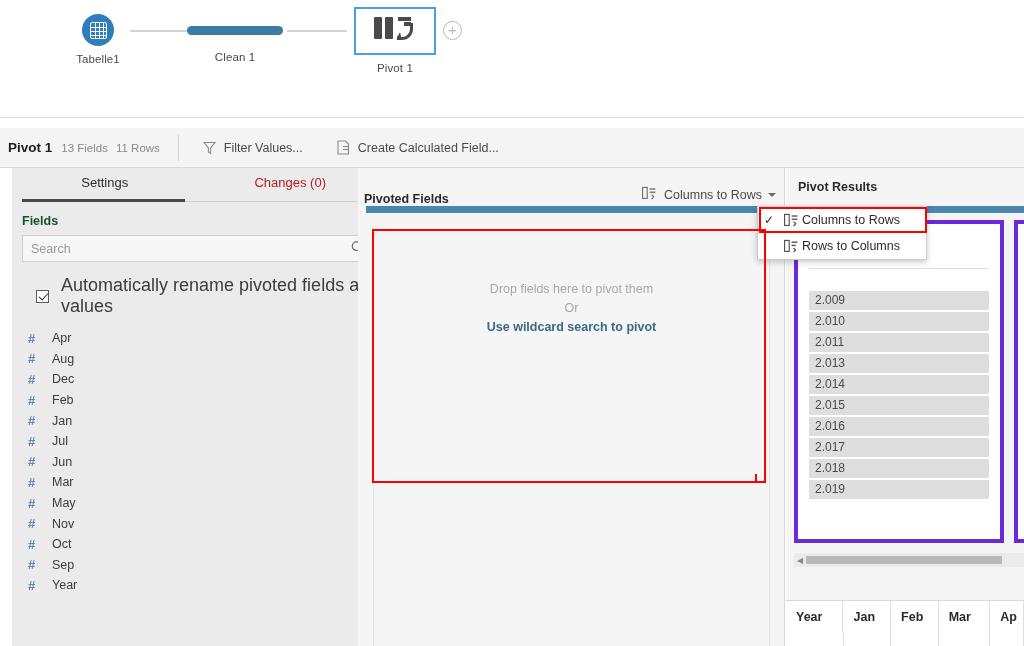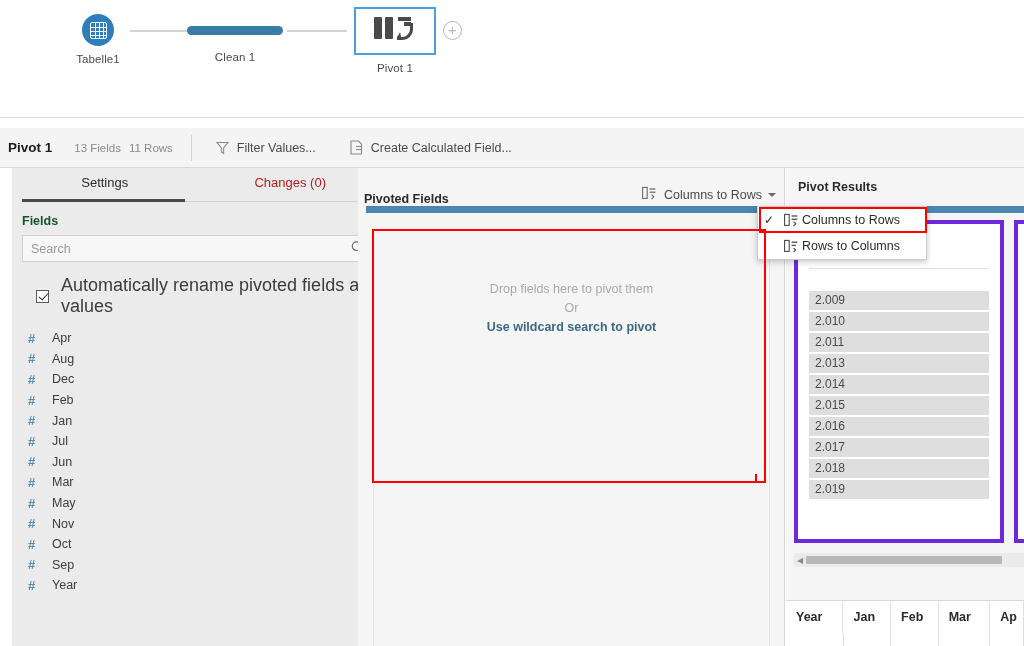--- a/index.html
+++ b/index.html
@@ -87,21 +87,21 @@
     background: #dcdcdc;
   }
 
   
   .toolbar {
     position: absolute; left: 0; top: 128px; width: 1024px; height: 40px;
     background: #f4f4f4; border-bottom: 1px solid #d8d8d8;
     display: flex; align-items: center; padding-left: 8px;
   }
   .tb-title { font-size: 13.5px; font-weight: bold; color: #1c1c1c; }
-  .tb-meta { font-size: 11.5px; color: #8a8a8a; margin-left: 22px; }
+  .tb-meta { font-size: 11.5px; color: #8a8a8a; margin-left: 9px; }
   .tb-sep {
     width: 1px; height: 26px; background: #d5d5d5; margin: 0 18px;
   }
   .tb-btn {
     display: flex; align-items: center; gap: 8px; font-size: 12.5px;
     color: #4a4a4a; cursor: pointer; padding: 4px 6px; margin-right: 22px;
   }
   .funnel {
     width: 13px; height: 13px; position: relative;
   }

